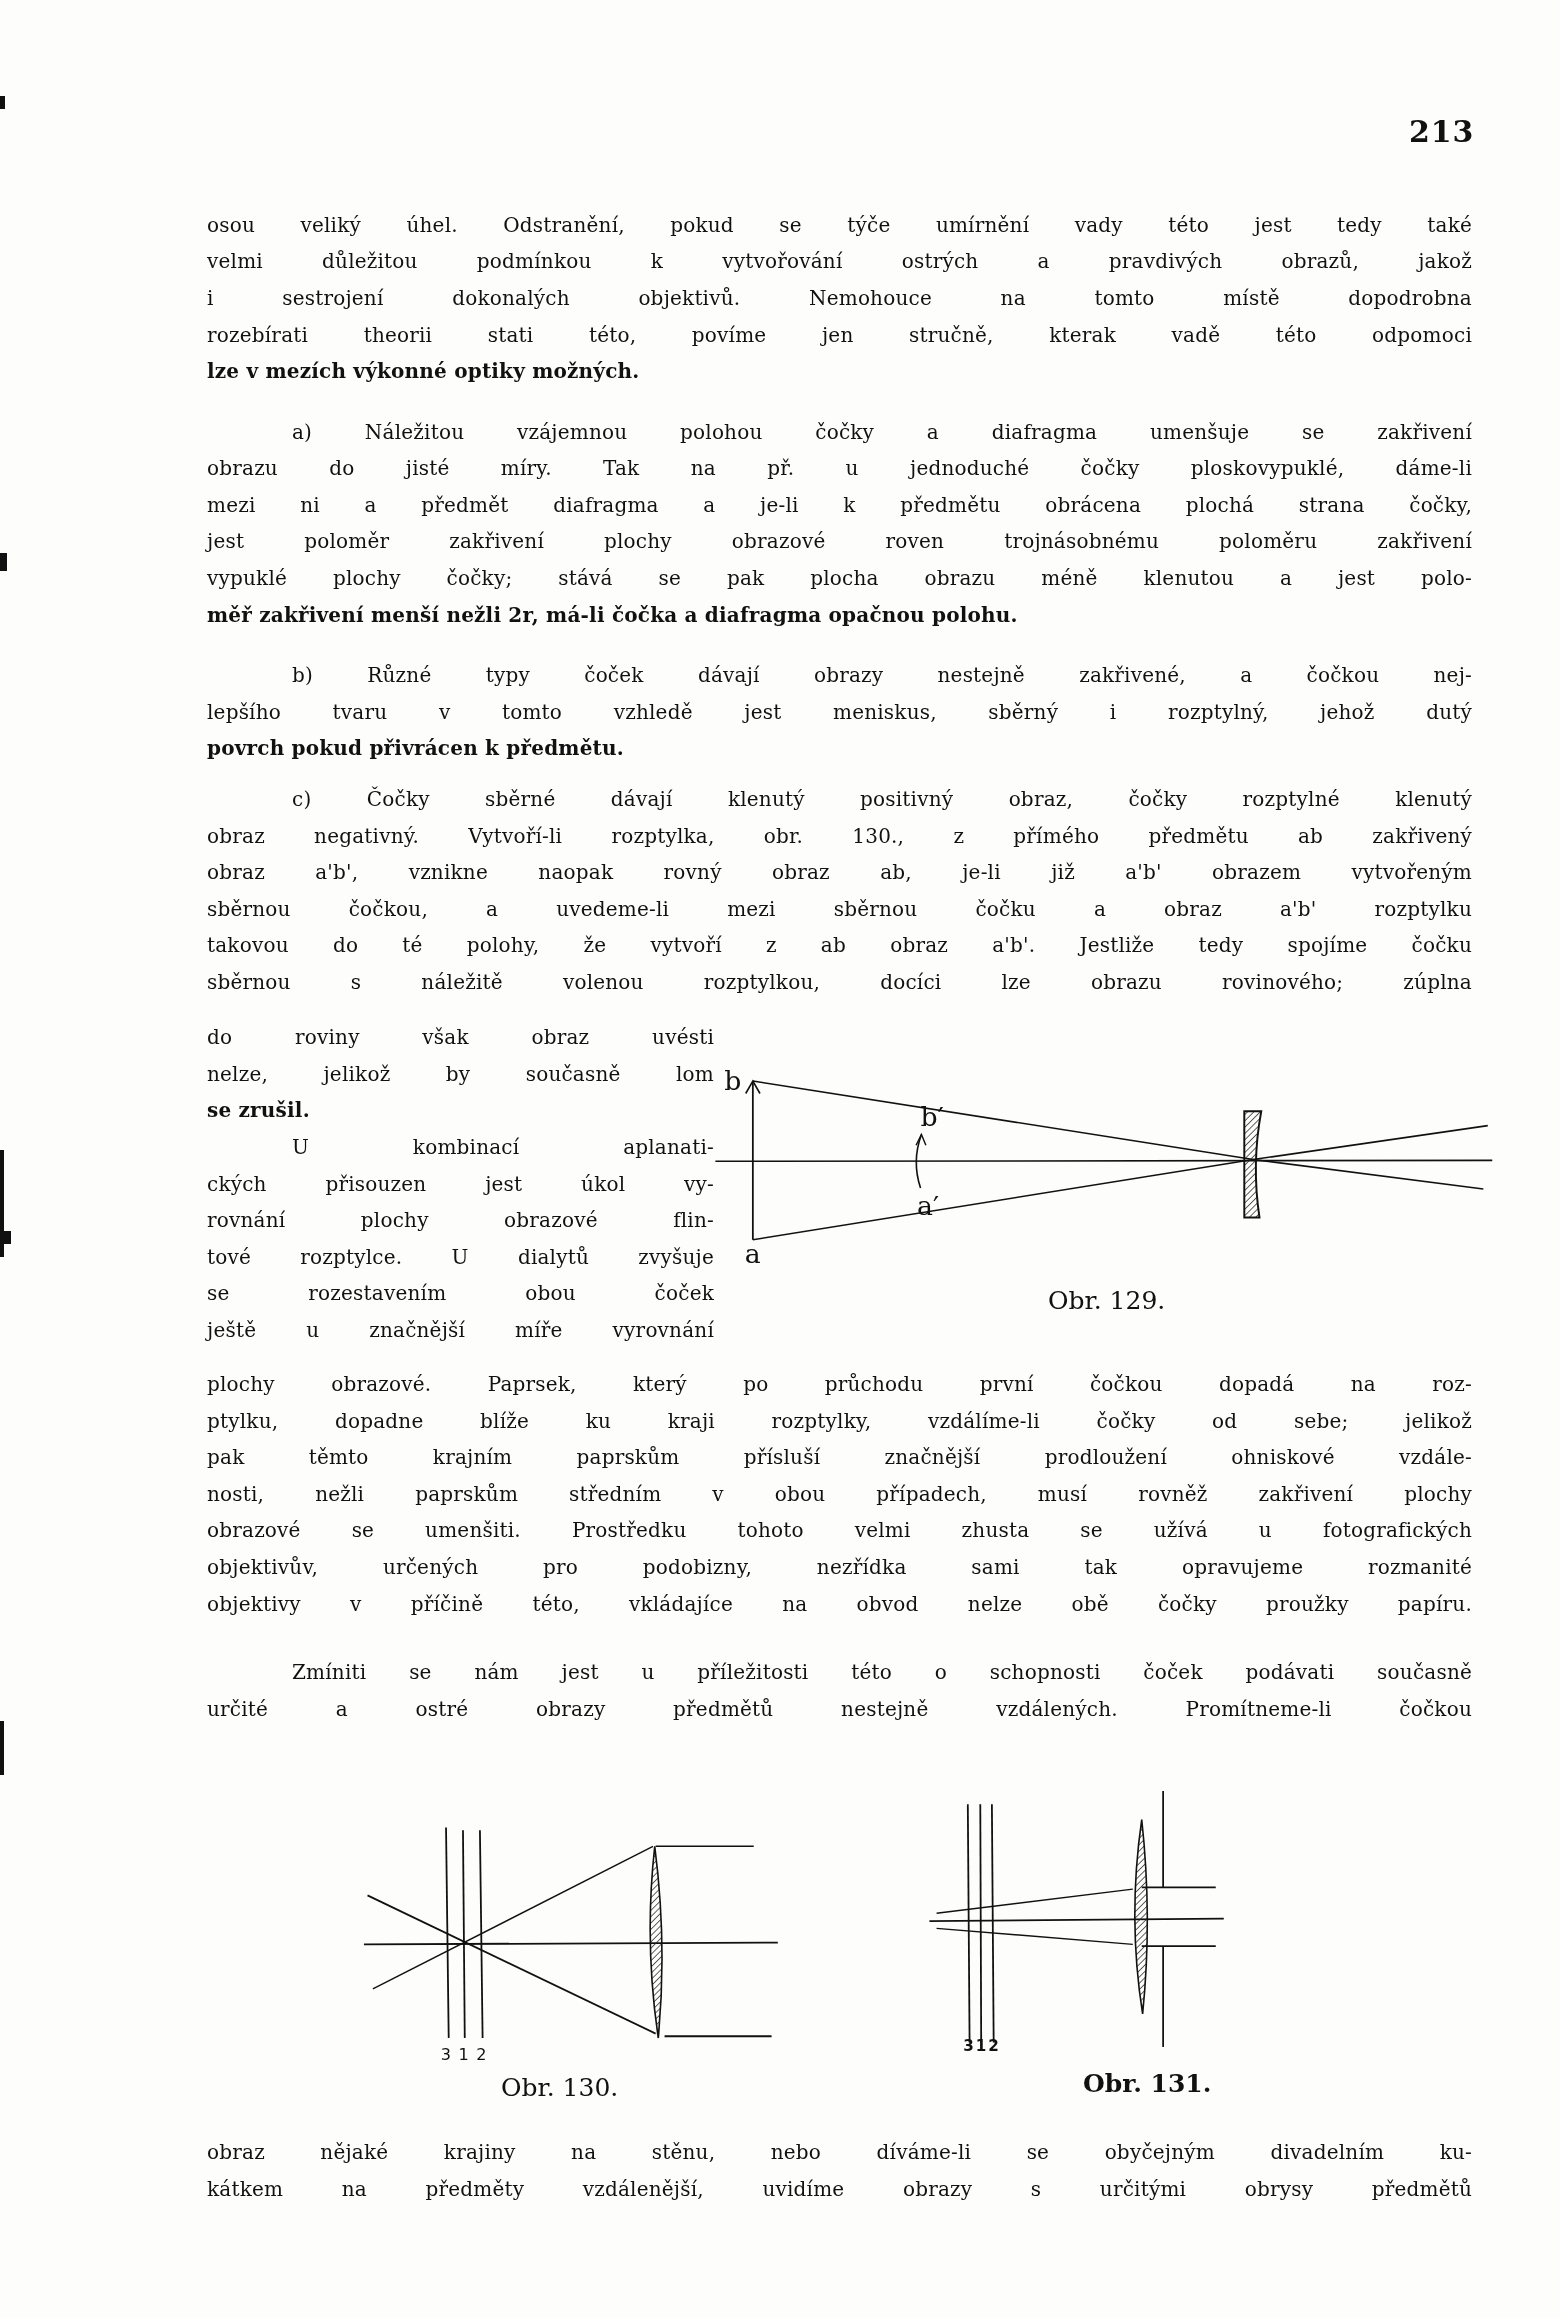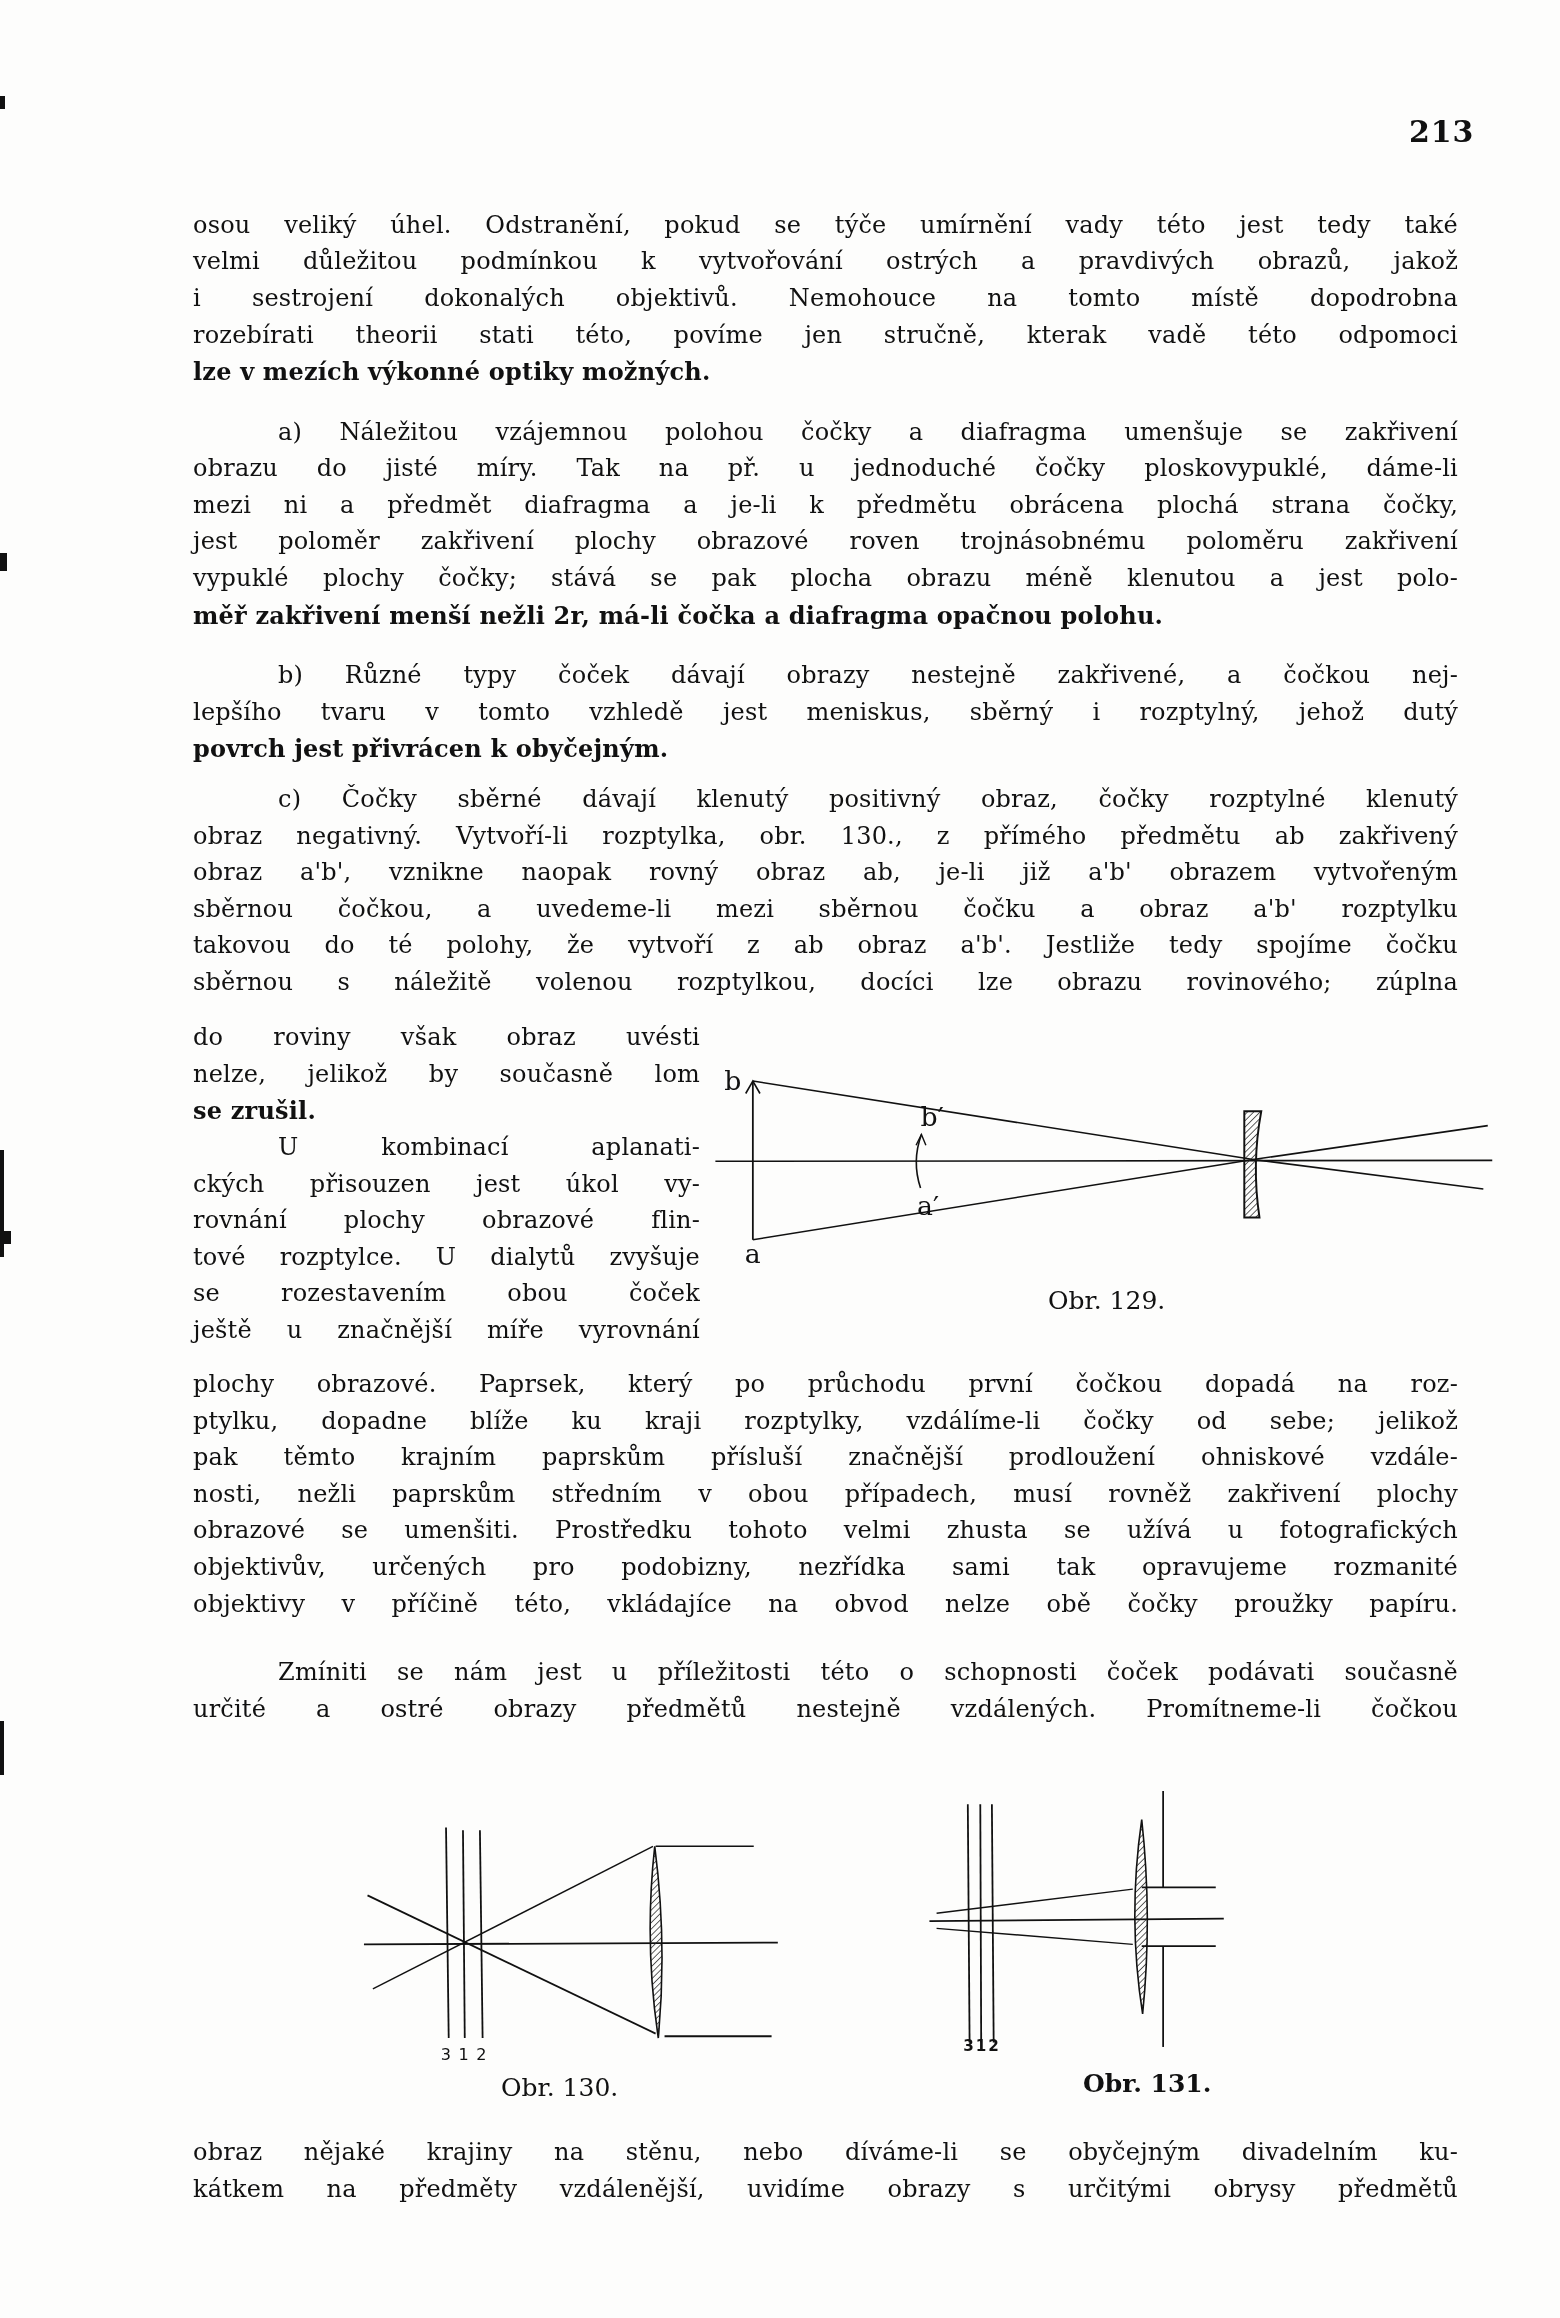--- a/index.html
+++ b/index.html
@@ -1,20 +1,20 @@
 <!DOCTYPE html>
 <html style="font-size:14.3px"><head>
 <meta charset="utf-8">
 <style>
   html, body { margin:0; padding:0; background:#ffffff; }
   body { width:1561px; height:2319px; position:relative; overflow:hidden;
          font-family:"DejaVu Serif","Liberation Serif",serif; color:#111; }
   .page { position:absolute; left:0; top:0; width:1561px; height:2319px; background:#fdfdfc; }
   .pnum { position:absolute; left:1409px; top:114px; font-size:30px; font-weight:bold; letter-spacing:0.9px; }
-  .line { position:absolute; left:193px; width:1265px; font-size:24px; line-height:37px; height:37px;
+  .line { position:absolute; left:207px; width:1265px; font-size:20px; line-height:37px; height:37px;
           white-space:nowrap; text-align:justify; text-align-last:justify; letter-spacing:0.2px;
           transform-origin:left top; }
   .line.last { text-align-last:left;font-weight:bold; }
   .line.narrow { width:507px; }
   .line.indent { padding-left:85px; box-sizing:border-box; }
   .line.narrow.indent { padding-left:85px; }
   .caption { position:absolute; font-size:25px; }
   svg { position:absolute; left:0; top:0; }
   .mark { position:absolute; background:#111; }
 </style>
@@ -44,21 +44,21 @@
     <div class="line" style="top:450px">obrazu do jisté míry. Tak na př. u jednoduché čočky ploskovypuklé, dáme-li</div>
     <div class="line" style="top:487px">mezi ni a předmět diafragma a je-li k předmětu obrácena plochá strana čočky,</div>
     <div class="line" style="top:523px">jest poloměr zakřivení plochy obrazové roven trojnásobnému poloměru zakřivení</div>
     <div class="line" style="top:560px">vypuklé plochy čočky; stává se pak plocha obrazu méně klenutou a jest polo-</div>
     <div class="line last" style="top:597px">měř zakřivení menší nežli 2r, má-li čočka a diafragma opačnou polohu.</div>
   </div>
 
   <div>
     <div class="line indent" style="top:657px">b) Různé typy čoček dávají obrazy nestejně zakřivené, a čočkou nej-</div>
     <div class="line" style="top:694px">lepšího tvaru v tomto vzhledě jest meniskus, sběrný i rozptylný, jehož dutý</div>
-    <div class="line last" style="top:730px">povrch jest přivrácen k obyčejným.</div>
+    <div class="line last" style="top:730px">povrch pokud přivrácen k předmětu.</div>
   </div>
 
   <div>
     <div class="line indent" style="top:781px">c) Čočky sběrné dávají klenutý positivný obraz, čočky rozptylné klenutý</div>
     <div class="line" style="top:818px">obraz negativný. Vytvoří-li rozptylka, obr. 130., z přímého předmětu ab zakřivený</div>
     <div class="line" style="top:854px">obraz a'b', vznikne naopak rovný obraz ab, je-li již a'b' obrazem vytvořeným</div>
     <div class="line" style="top:891px">sběrnou čočkou, a uvedeme-li mezi sběrnou čočku a obraz a'b' rozptylku</div>
     <div class="line" style="top:927px">takovou do té polohy, že vytvoří z ab obraz a'b'. Jestliže tedy spojíme čočku</div>
     <div class="line" style="top:964px">sběrnou s náležitě volenou rozptylkou, docíci lze obrazu rovinového; zúplna</div>
     <div class="line narrow" style="top:1019px">do roviny však obraz uvésti</div>

